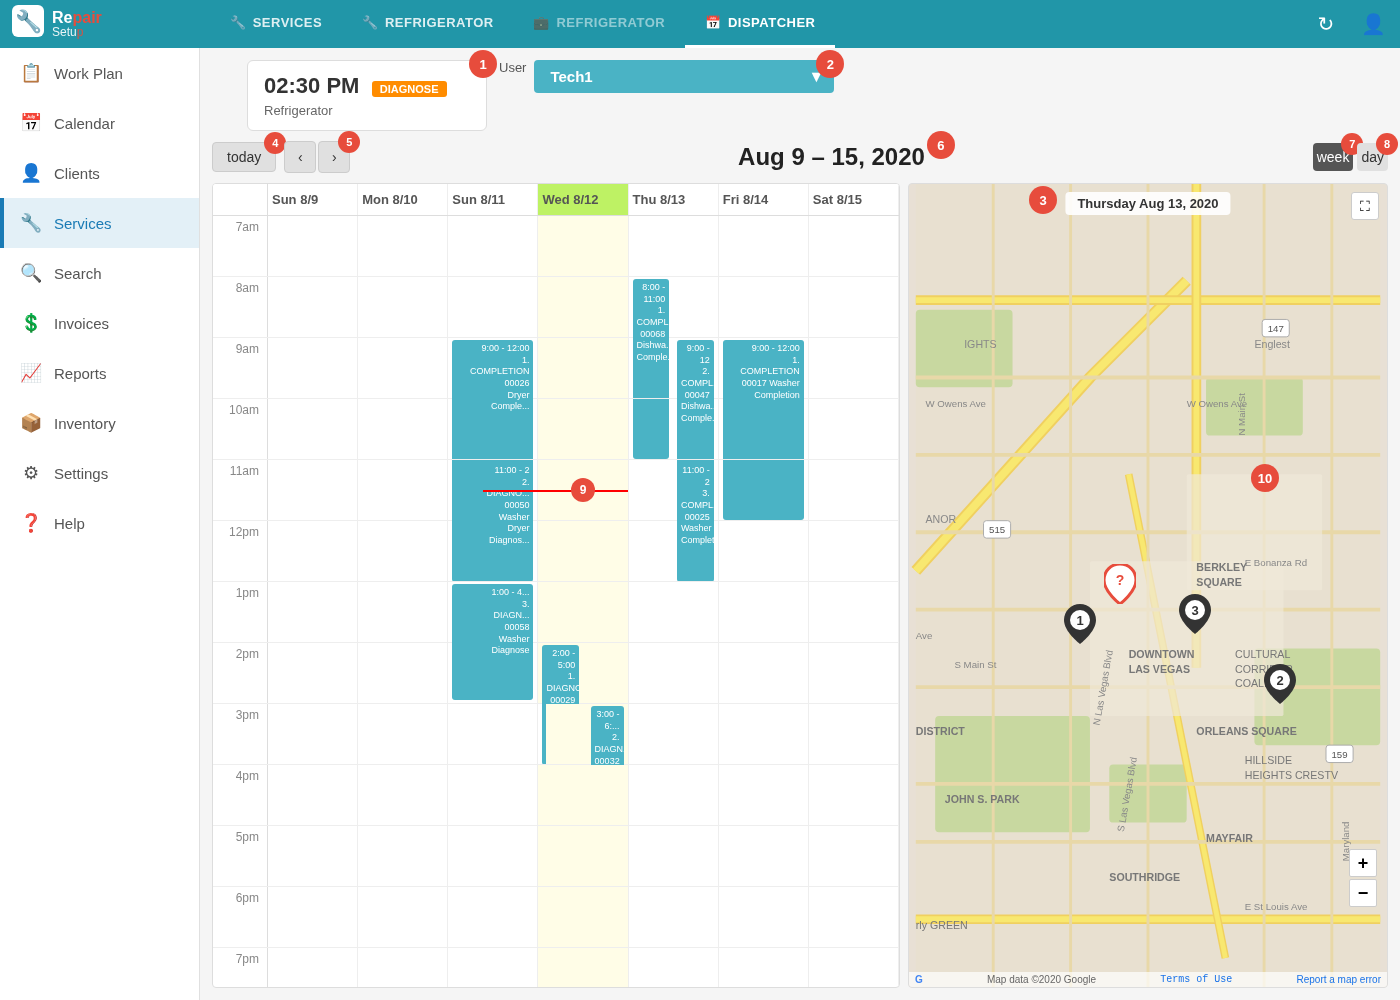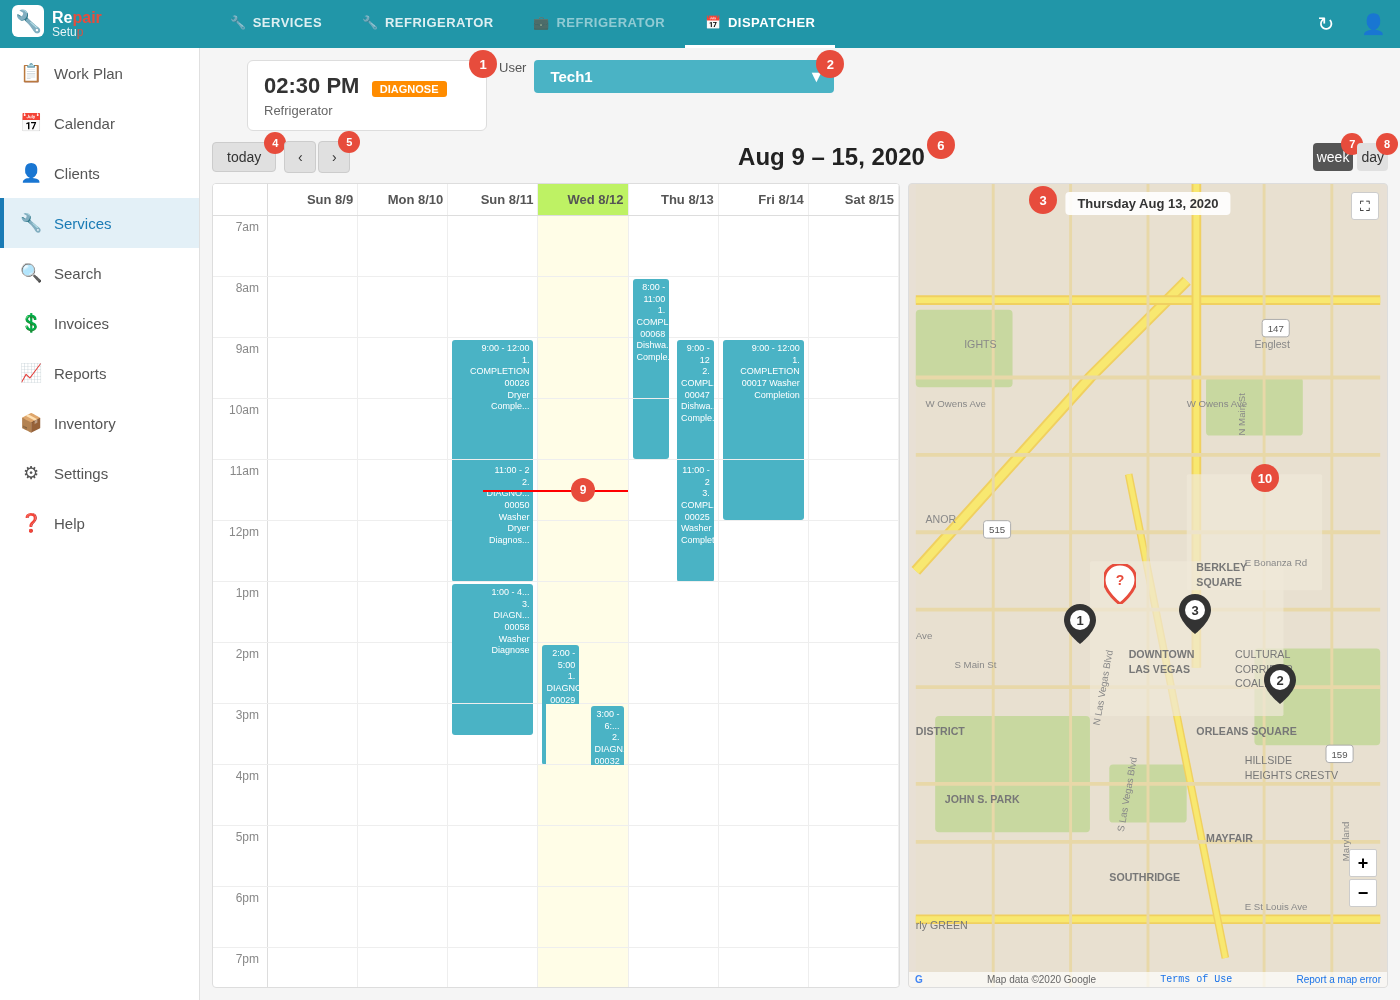--- a/index.html
+++ b/index.html
@@ -277,21 +277,21 @@
     }
 
     .cal-header {
       display: grid;
       grid-template-columns: 55px repeat(7, 1fr);
       border-bottom: 1px solid #ddd;
       background: white;
       flex-shrink: 0;
     }
     .cal-header-cell {
-      text-align: right;
+      text-align: left;
       padding: 8px 4px;
       font-size: 13px;
       font-weight: bold;
       color: #555;
       border-right: 1px solid #eee;
     }
     .cal-header-cell:first-child { border-right: 1px solid #ddd; }
 
     .cal-body {
       overflow-y: auto;
@@ -669,21 +669,21 @@
               <div class="cal-cell"></div>
               <div class="cal-cell"></div>
               <div class="cal-cell"></div>
             </div>
 
             <div class="cal-row">
               <div class="cal-time">1pm</div>
               <div class="cal-cell"></div>
               <div class="cal-cell"></div>
               <div class="cal-cell" style="position:relative;">
-                <div class="cal-event" style="top:0;height:151px;left:2px;right:2px;font-size:9px;">1:00 - 4...<br>3.<br>DIAGN...<br>00058<br>Washer<br>Diagnose</div>
+                <div class="cal-event" style="top:0;height:116px;left:2px;right:2px;font-size:9px;">1:00 - 4...<br>3.<br>DIAGN...<br>00058<br>Washer<br>Diagnose</div>
               </div>
               <div class="cal-cell highlight"></div>
               <div class="cal-cell"></div>
               <div class="cal-cell"></div>
               <div class="cal-cell"></div>
             </div>
 
             <div class="cal-row">
               <div class="cal-time">2pm</div>
               <div class="cal-cell"></div>

